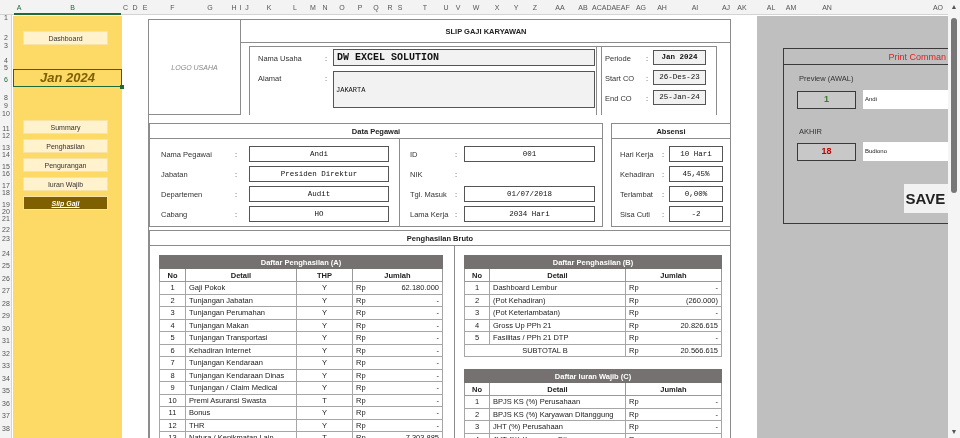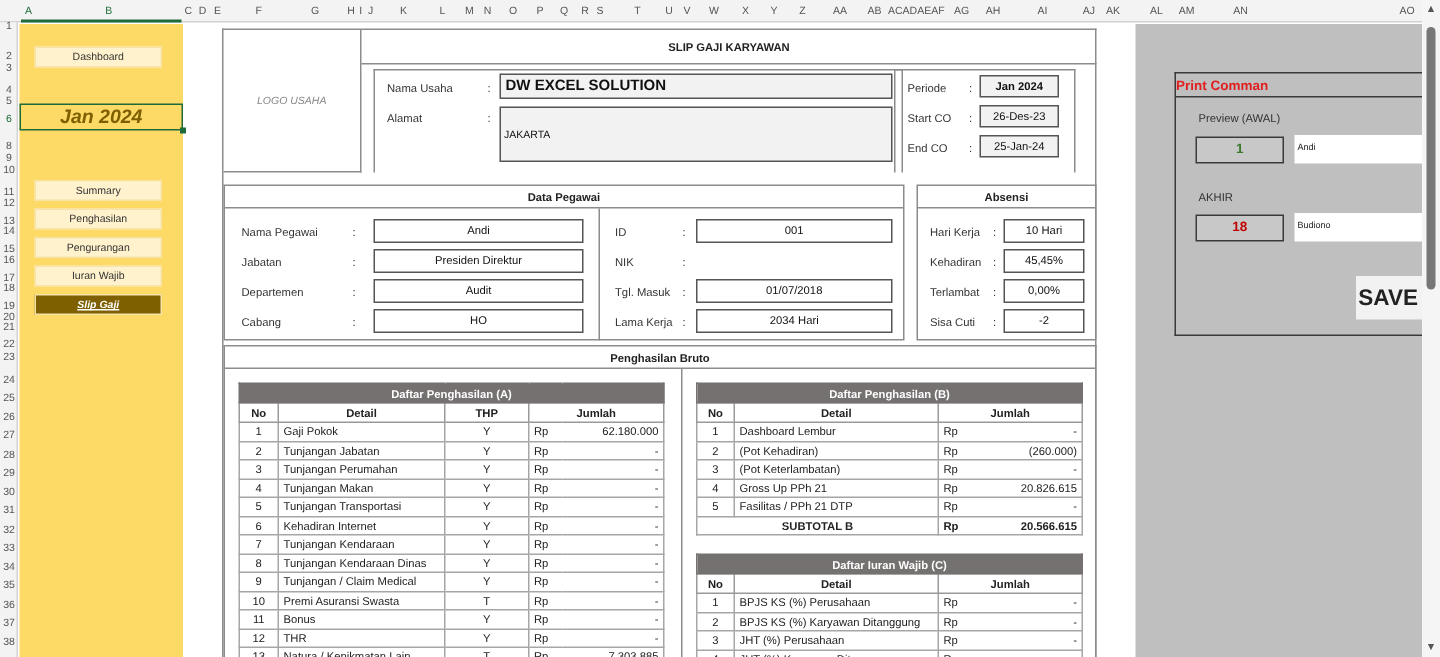--- a/index.html
+++ b/index.html
@@ -25,40 +25,40 @@
   .period-cell .handle { position: absolute; right: -3px; bottom: -3px; width: 4px; height: 4px; background: #1e6b3a; }
 
   
   .slip { position: absolute; left: 148px; top: 19px; width: 583px; height: 419px; border: 1px solid #8c8c8c; border-bottom: none; }
   .logo-box { position: absolute; left: 0; top: 0; width: 92px; height: 95px; border-right: 1px solid #8c8c8c; border-bottom: 1px solid #8c8c8c; text-align: center; line-height: 95px; font-size: 7px; font-style: italic; color: #888; }
   .title-box { position: absolute; left: 92px; top: 0; width: 490px; height: 23px; border-bottom: 1px solid #8c8c8c; text-align: center; line-height: 23px; font-size: 7.5px; font-weight: bold; }
   .company-box { position: absolute; left: 100px; top: 26px; width: 353px; height: 69px; border: 1px solid #8c8c8c; border-bottom: none; }
   .period-box { position: absolute; left: 447px; top: 26px; width: 121px; height: 69px; border: 1px solid #8c8c8c; border-bottom: none; }
   .lbl { position: absolute; font-size: 7.5px; color: #333; white-space: nowrap; }
   .colon { position: absolute; font-size: 7.5px; color: #333; }
-  .valbox { position: absolute; border: 1px solid #555; background: #f2f2f2; font-size: 7.5px; text-align: center; color: #111; white-space: nowrap; overflow: hidden; }
+  .valbox { position: absolute; border: 1px solid #555; background: #f2f2f2; font-size: 7.5px; text-align: center; color: #111; white-space: nowrap; overflow: hidden; font-family: Liberation Mono, monospace; }
   .valbox.white { background: #fff; }
 
   .section-box { position: absolute; border: 1px solid #8c8c8c; }
   .section-title { position: absolute; left: 0; top: 0; width: 100%; height: 15px; border-bottom: 1px solid #8c8c8c; text-align: center; line-height: 15px; font-size: 7.5px; font-weight: bold; }
 
   
   table.grid { position: absolute; border-collapse: collapse; font-size: 7.5px; }
   table.grid th.cap { background: #757171; color: #fff; font-weight: bold; height: 13px; text-align: center; border: 1px solid #757171; }
   table.grid th.hd { font-weight: bold; height: 13px; text-align: center; border: 1px solid #999; background: #fff; }
   table.grid td { border: 1px solid #a6a6a6; height: 12.5px; padding: 0 3px; white-space: nowrap; }
   table.grid td.c { text-align: center; }
   table.grid td.r { text-align: right; border-left: none; }
   table.grid td.rp { border-right: none; }
-  table.grid td.b { font-weight: bold; }
+  table.grid td.b { font-weight: normal; }
 
   
   .grey-area { position: absolute; left: 757px; top: 16px; width: 191px; height: 422px; background: #bfbfbf; }
   .print-panel { position: absolute; left: 783px; top: 48px; width: 165px; height: 176px; border: 1.5px solid #3a3a3a; border-right: none; }
-  .print-title { position: absolute; left: 0; top: 0; width: 100%; height: 16px; border-bottom: 1.5px solid #3a3a3a; padding-right: 2px; line-height: 16px; font-size: 9px; font-weight: bold; color: #e02020; white-space: nowrap; overflow: hidden; }
+  .print-title { position: absolute; left: 0; top: 0; width: 100%; height: 16px; border-bottom: 1.5px solid #3a3a3a; text-align: right; padding-right: 2px; line-height: 16px; font-size: 9px; font-weight: normal; color: #e02020; white-space: nowrap; overflow: hidden; }
   .pp-lbl { position: absolute; font-size: 7.5px; color: #333; }
   .num-box { position: absolute; width: 59px; height: 18px; border: 1.5px solid #3a3a3a; background: #c8c8c8; text-align: center; line-height: 15px; font-size: 9px; font-weight: bold; }
   .name-box { position: absolute; width: 86px; height: 19px; background: #fff; font-size: 6px; padding-left: 2px; line-height: 19px; color: #222; }
   .save-btn { position: absolute; left: 88px; top: 135px; width: 77px; height: 29px; background: #f2f2f2; font-size: 15px; font-weight: bold; text-align: center; line-height: 29px; color: #222; cursor: pointer; margin-left: 32px; }
 
   
   .vscroll { position: absolute; left: 948px; top: 0; width: 12px; height: 438px; background: #f5f5f5; }
   .vscroll .thumb { position: absolute; left: 3px; top: 18px; width: 6px; height: 175px; background: #777; border-radius: 3px; }
   .vscroll .arr { position: absolute; left: 2px; width: 8px; font-size: 7px; color: #555; text-align: center; line-height: 8px; }
 

